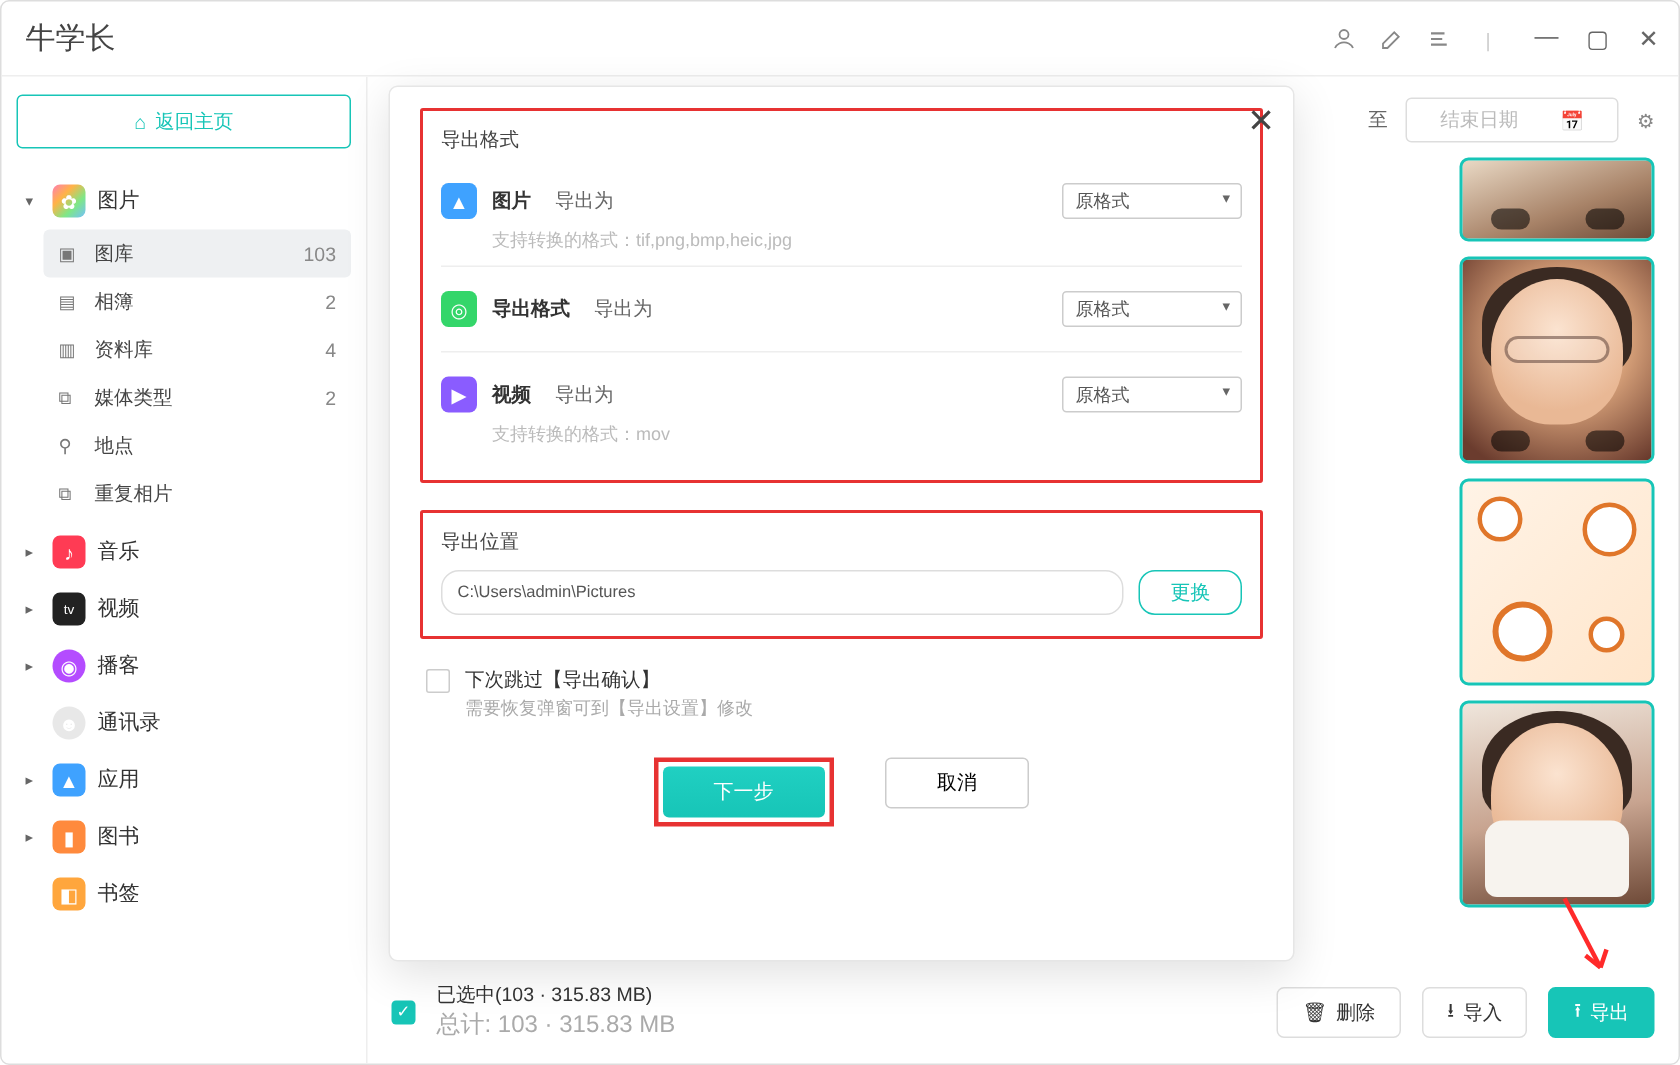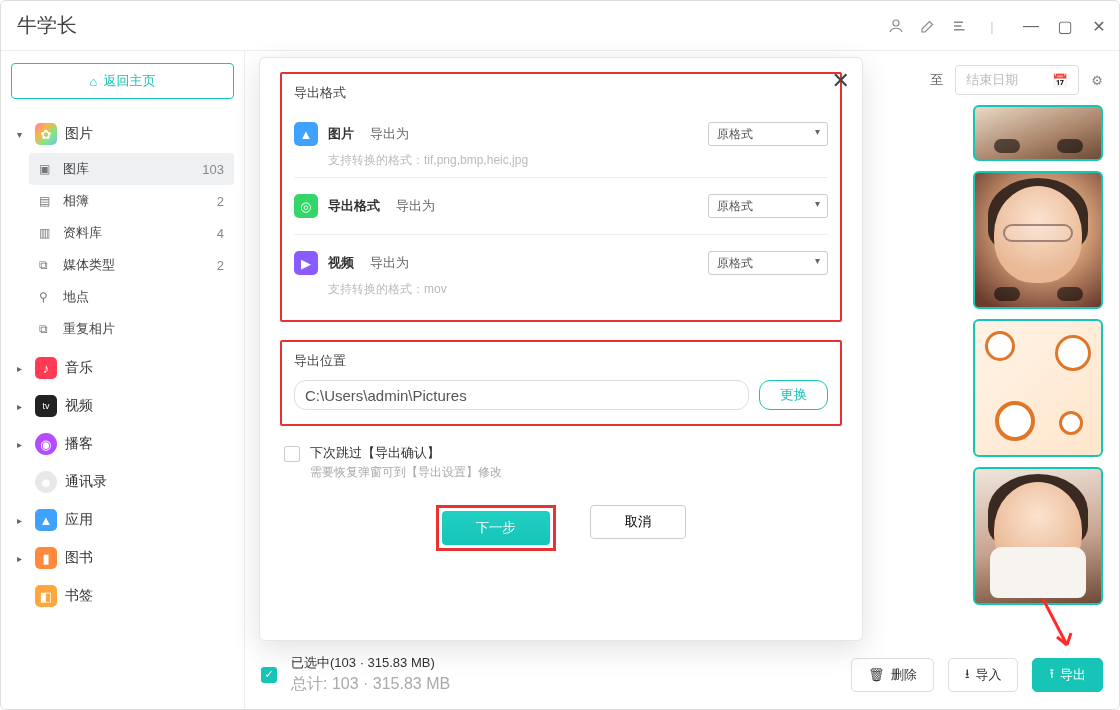--- a/index.html
+++ b/index.html
@@ -35,21 +35,21 @@
 .ni-bookmarks { background: #ffa63d; }
 .nav-sub { padding-left: 18px; }
 .nav-item { display: flex; align-items: center; gap: 8px; padding: 7px 10px; border-radius: 4px; cursor: pointer; font-size: 13px; color: #444; }
 .nav-item.active { background: #eef0f2; }
 .nav-item .sub-icon { width: 16px; color: #777; font-size: 12px; }
 .nav-item .count { margin-left: auto; color: #888; }
 
 
 .main { flex: 1; position: relative; padding: 14px 16px 0 16px; display: flex; flex-direction: column; }
 .top-filter { position: absolute; right: 16px; top: 14px; display: flex; align-items: center; gap: 12px; }
-.date-box { border: 1px solid #ddd; border-radius: 4px; height: 30px; display: flex; align-items: center; padding: 0 10px; color: #bbb; gap: 28px; min-width: 124px; justify-content: space-between; }
+.date-box { border: 1px solid #ddd; border-radius: 4px; height: 30px; display: flex; align-items: center; padding: 0 22px; color: #bbb; gap: 28px; min-width: 124px; justify-content: space-between; }
 .to-label { color: #666; }
 .settings-icon { color: #888; cursor: pointer; }
 
 .thumb-grid { position: absolute; right: 16px; top: 54px; width: 130px; display: flex; flex-direction: column; gap: 10px; }
 .thumb { width: 130px; height: 138px; border: 2px solid #17c5b7; border-radius: 6px; overflow: hidden; position: relative; }
 .thumb.t1 { background: linear-gradient(160deg,#e9d9c5 0%, #a88368 60%, #6c4a37 100%); height: 56px; }
 .thumb.t2 { background: radial-gradient(circle at 55% 40%, #f6e2cf 0%, #d59f78 40%, #6b3c2e 90%); }
 .thumb.t3 { background: linear-gradient(135deg,#fff3e6,#ffe6cc); }
 .thumb.t4 { background: linear-gradient(170deg,#efe6dc 0%, #c8a490 55%, #6f4a38 100%); }
 .thumb-face { position:absolute; inset:10% 15% 18% 15%; border-radius:50% 50% 45% 45%; background: radial-gradient(circle at 50% 35%, #fbe3d0 0%, #e9b895 70%); }
@@ -80,21 +80,21 @@
 .fi-vid { background: #8a5cff; }
 .fmt-name { font-weight: 600; margin-right: 6px; }
 .fmt-as { color: #666; }
 .fmt-select { margin-left: auto; border: 1px solid #ccc; border-radius: 3px; height: 24px; padding: 0 22px 0 8px; color: #555; font-size: 12px; background: #fff; position: relative; min-width: 120px; appearance: none; }
 .sel-wrap { position: relative; margin-left: auto; }
 .sel-wrap::after { content: "▾"; position: absolute; right: 8px; top: 4px; font-size: 10px; color: #666; }
 .fmt-sub { color: #bbb; font-size: 12px; padding-left: 34px; margin-top: -4px; margin-bottom: 8px; }
 .divider { border: none; border-top: 1px solid #eee; margin: 6px 0; }
 
 .loc-row { display: flex; gap: 10px; align-items: center; margin-top: 8px; }
-.loc-input { flex: 1; border: 1px solid #ddd; border-radius: 12px; height: 30px; padding: 0 10px; color: #555; font-size: 15px; }
+.loc-input { flex: 1; border: 1px solid #ddd; border-radius: 12px; height: 30px; padding: 0 10px; color: #555; font-size: 11px; }
 .change-btn { border: 1px solid #17c5b7; color: #17c5b7; border-radius: 11px; height: 30px; padding: 0 20px; cursor: pointer; background: #fff; }
 
 .skip-row { display: flex; align-items: flex-start; gap: 10px; margin-top: 16px; padding-left: 4px; }
 .skip-chk { width: 16px; height: 16px; border: 1px solid #ccc; border-radius: 2px; margin-top: 2px; }
 .skip-text .sub { color: #aaa; font-size: 12px; margin-top: 2px; }
 
 .modal-actions { display: flex; justify-content: center; gap: 34px; margin-top: 24px; }
 .ma-red { border: 3px solid #e73232; padding: 3px; display: inline-block; }
 .ma-btn { height: 34px; padding: 16px 34px; border-radius: 4px; cursor: pointer; display: flex; align-items: center; border: 1px solid #ccc; background: #fff; }
 .ma-btn.primary { background: linear-gradient(#20d0c2,#17c5b7); color: #fff; border: none; }

